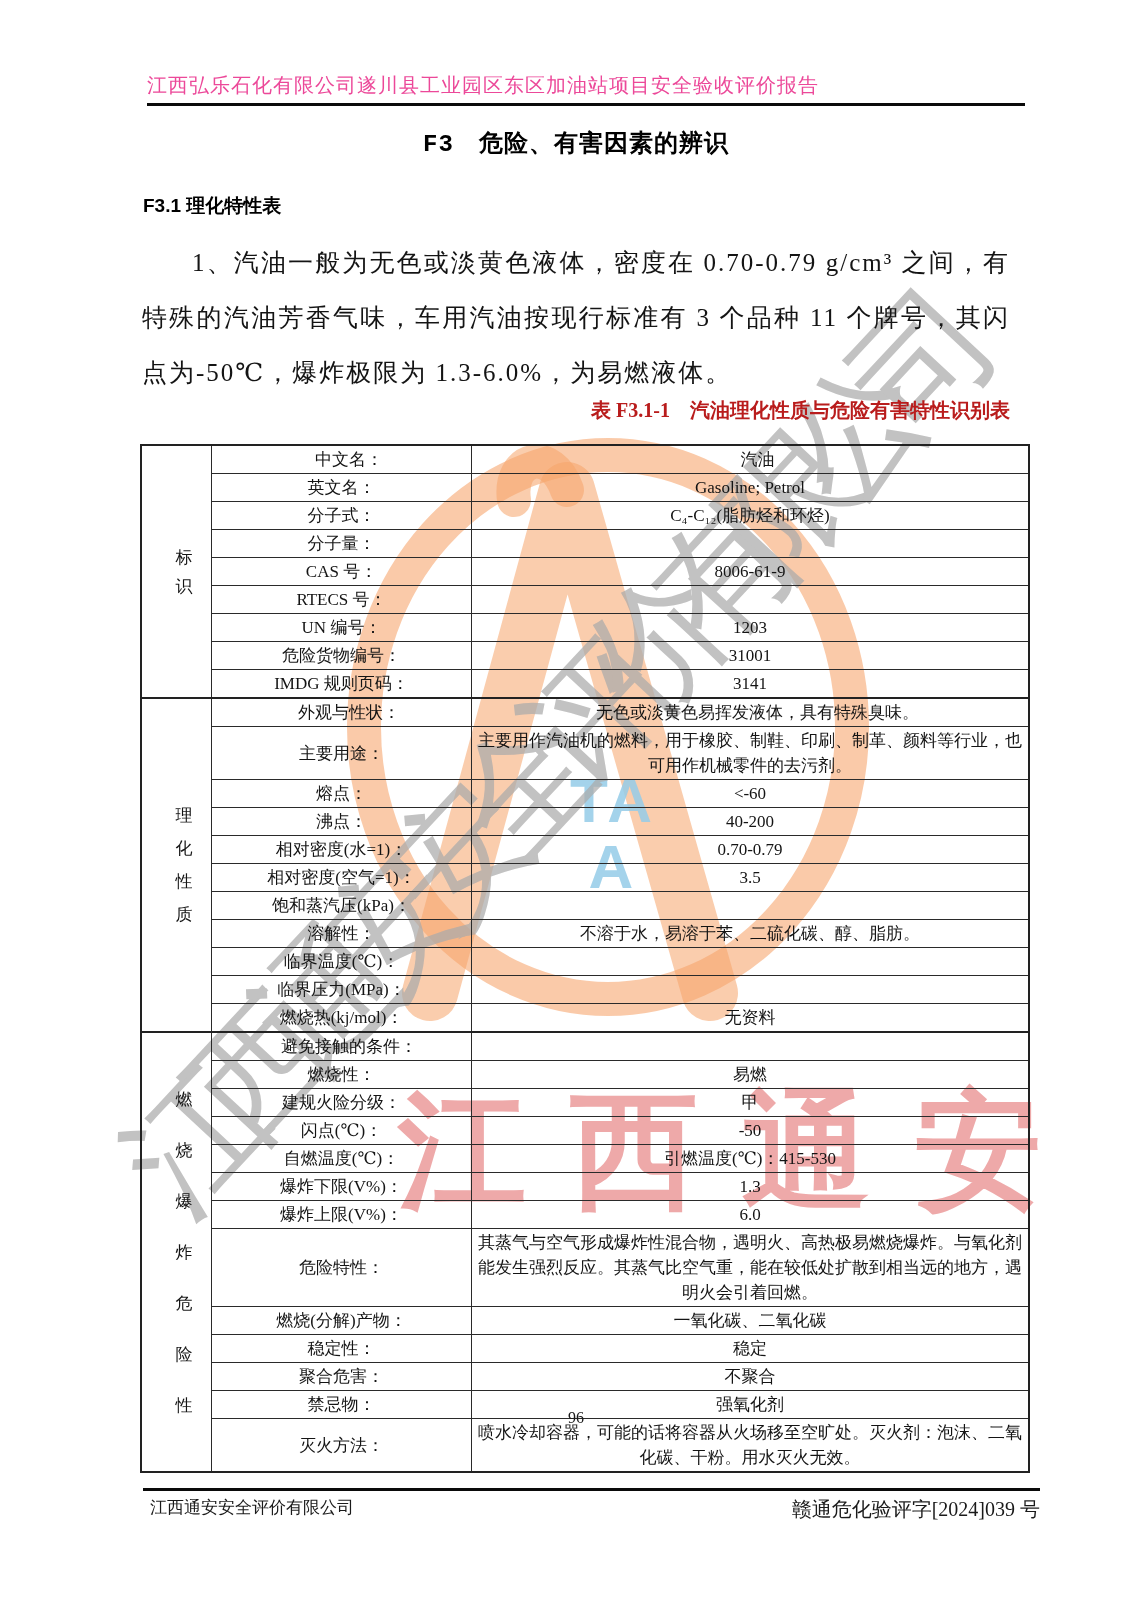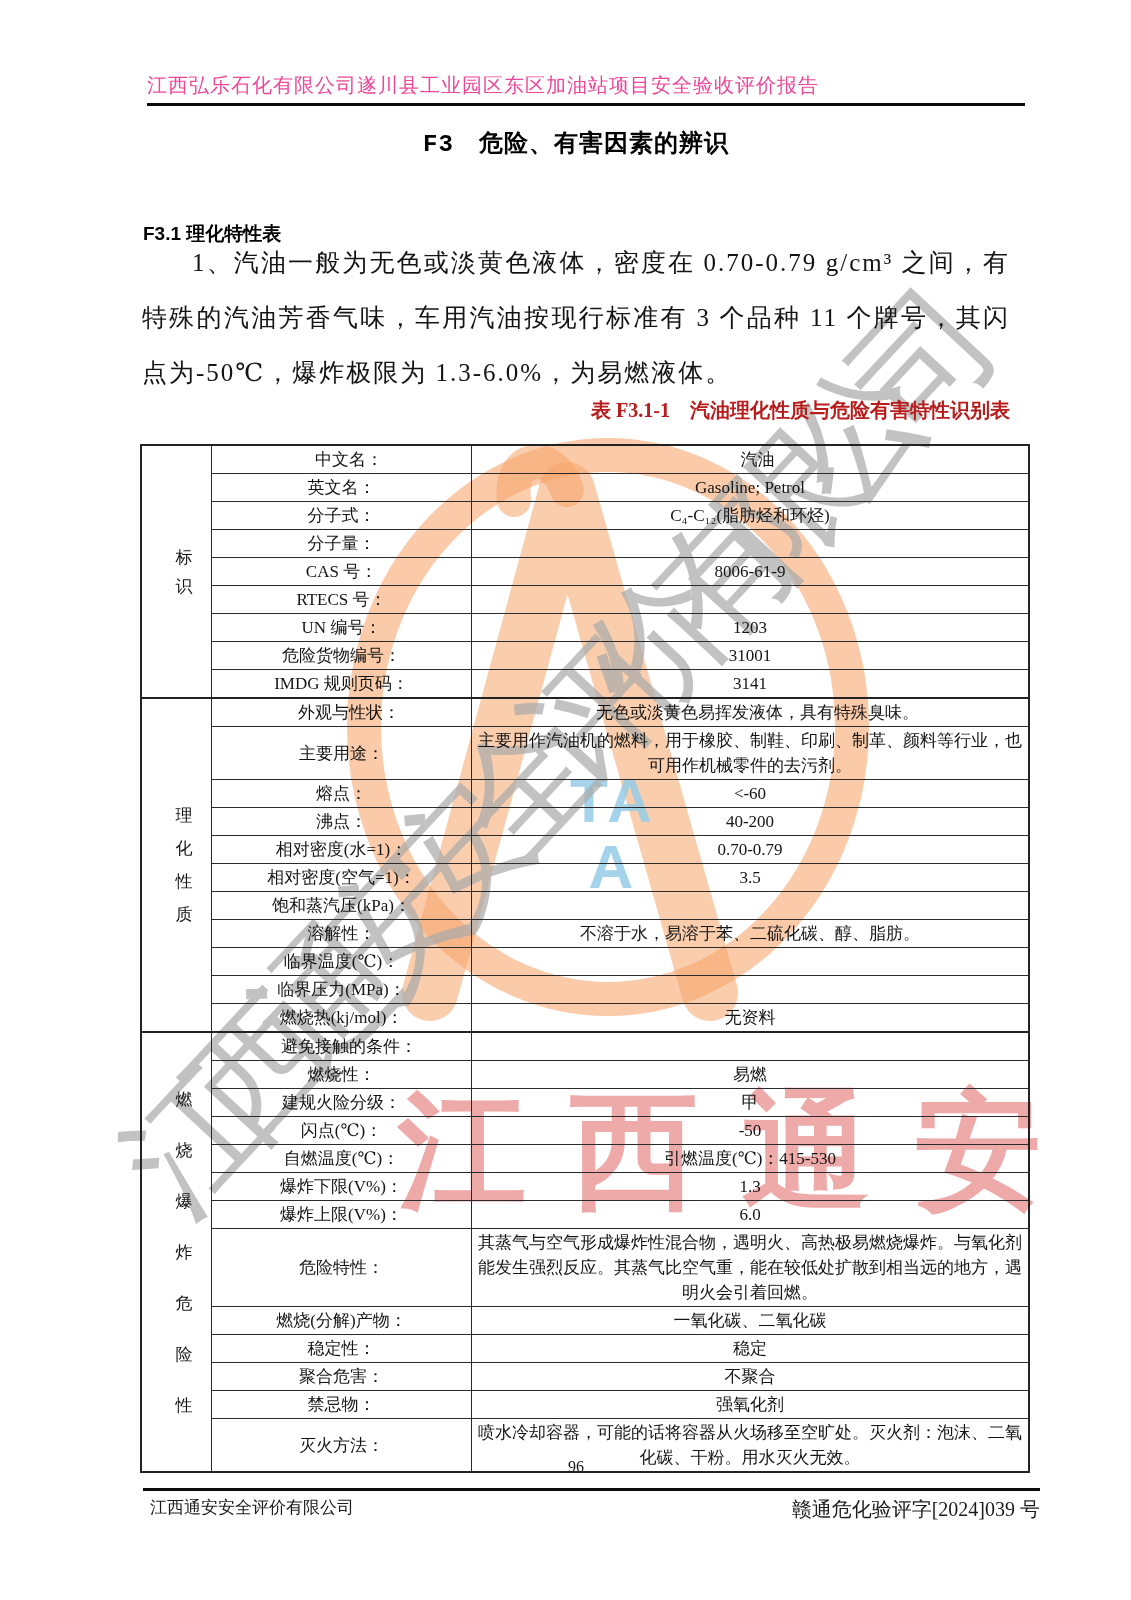--- a/index.html
+++ b/index.html
@@ -40,21 +40,21 @@
   .header-rule{position:absolute;top:103px;left:147px;width:878px;height:3px;background:#0a0a0a;}
 
   
   .doc-title{
     position:absolute;top:127px;left:142px;width:868px;text-align:center;
     font-family:Liberation Mono, monospace;font-weight:bold;font-size:24px;
     letter-spacing:1px;color:#000;
   }
   .section-heading{
     position:absolute;top:193px;left:143px;
-    font-family:"Liberation Sans","DejaVu Sans",sans-serif;font-weight:bold;font-size:19px;color:#000;margin-top:28px;
+    font-family:"Liberation Sans","DejaVu Sans",sans-serif;font-weight:bold;font-size:19px;color:#000;
   }
   .intro-paragraph{
     position:absolute;top:235px;left:142px;width:868px;
     font-size:25px;line-height:55px;letter-spacing:2px;
     text-indent:2em;text-align:justify;color:#141414;
   }
   .table-caption{
     position:absolute;top:397px;left:142px;width:868px;text-align:right;
     font-weight:bold;font-size:20px;color:#b91c1c;
   }
@@ -70,21 +70,21 @@
     border:1px solid #2a2a2a;padding:1px 6px;line-height:25px;
     text-align:center;vertical-align:middle;overflow:hidden;
   }
   tr.group-start td{border-top:2px solid #222;padding-left:21px;}
   td.group-cell{width:42px;padding:0;}
   td.group-cell span{display:block;text-align:center;}
   td.label-cell{width:232px;}
   td.value-cell{}
 
   
-  .page-number{position:absolute;top:1458px;left:142px;width:868px;text-align:center;font-size:16px;}
+  .page-number{position:absolute;top:1409px;left:142px;width:868px;text-align:center;font-size:16px;}
   .footer-rule{position:absolute;top:1488px;left:143px;width:897px;height:3px;background:#0a0a0a;}
   .footer-company{position:absolute;top:1496px;left:150px;font-size:17px;}
   .footer-docnum{position:absolute;top:1496px;left:142px;width:898px;text-align:right;font-size:20px;}
 </style>
 </head>
 <body>
 
 <div class="page">
 
   <div class="layer-watermarks">

